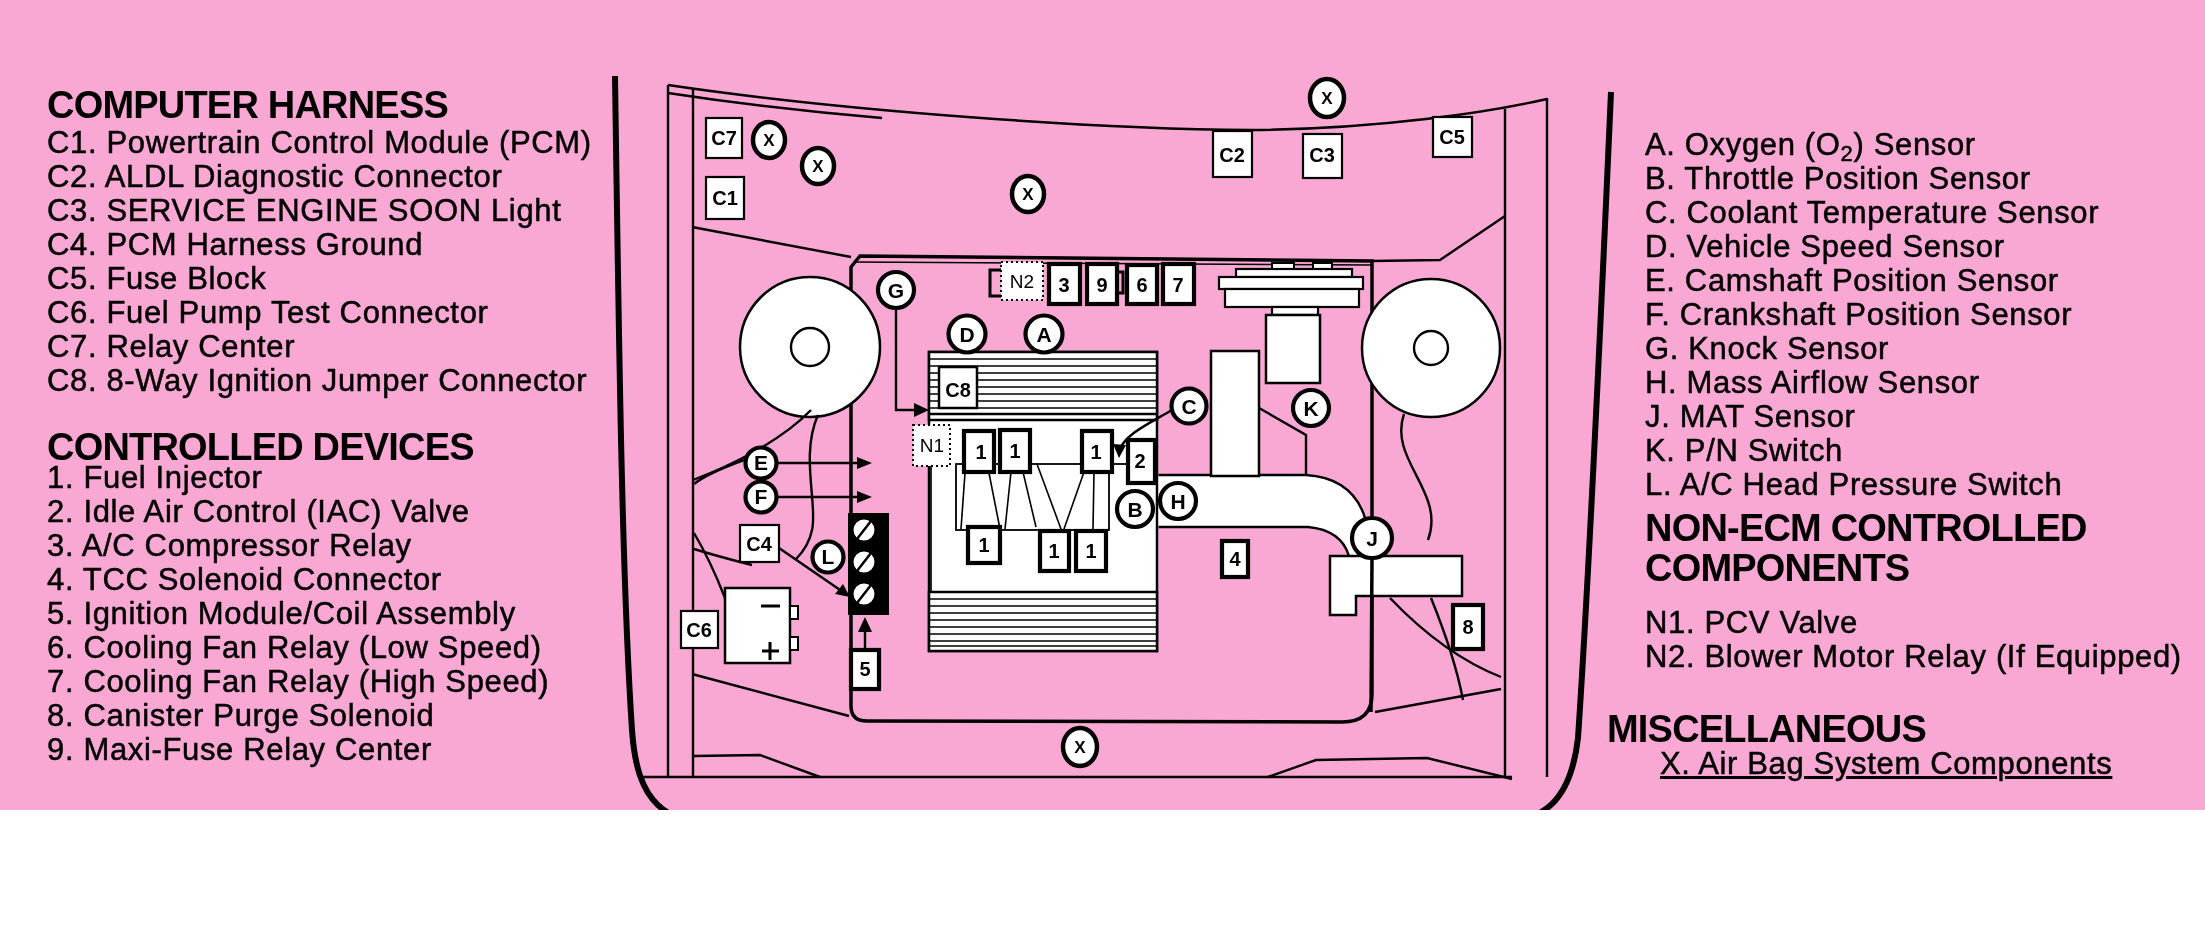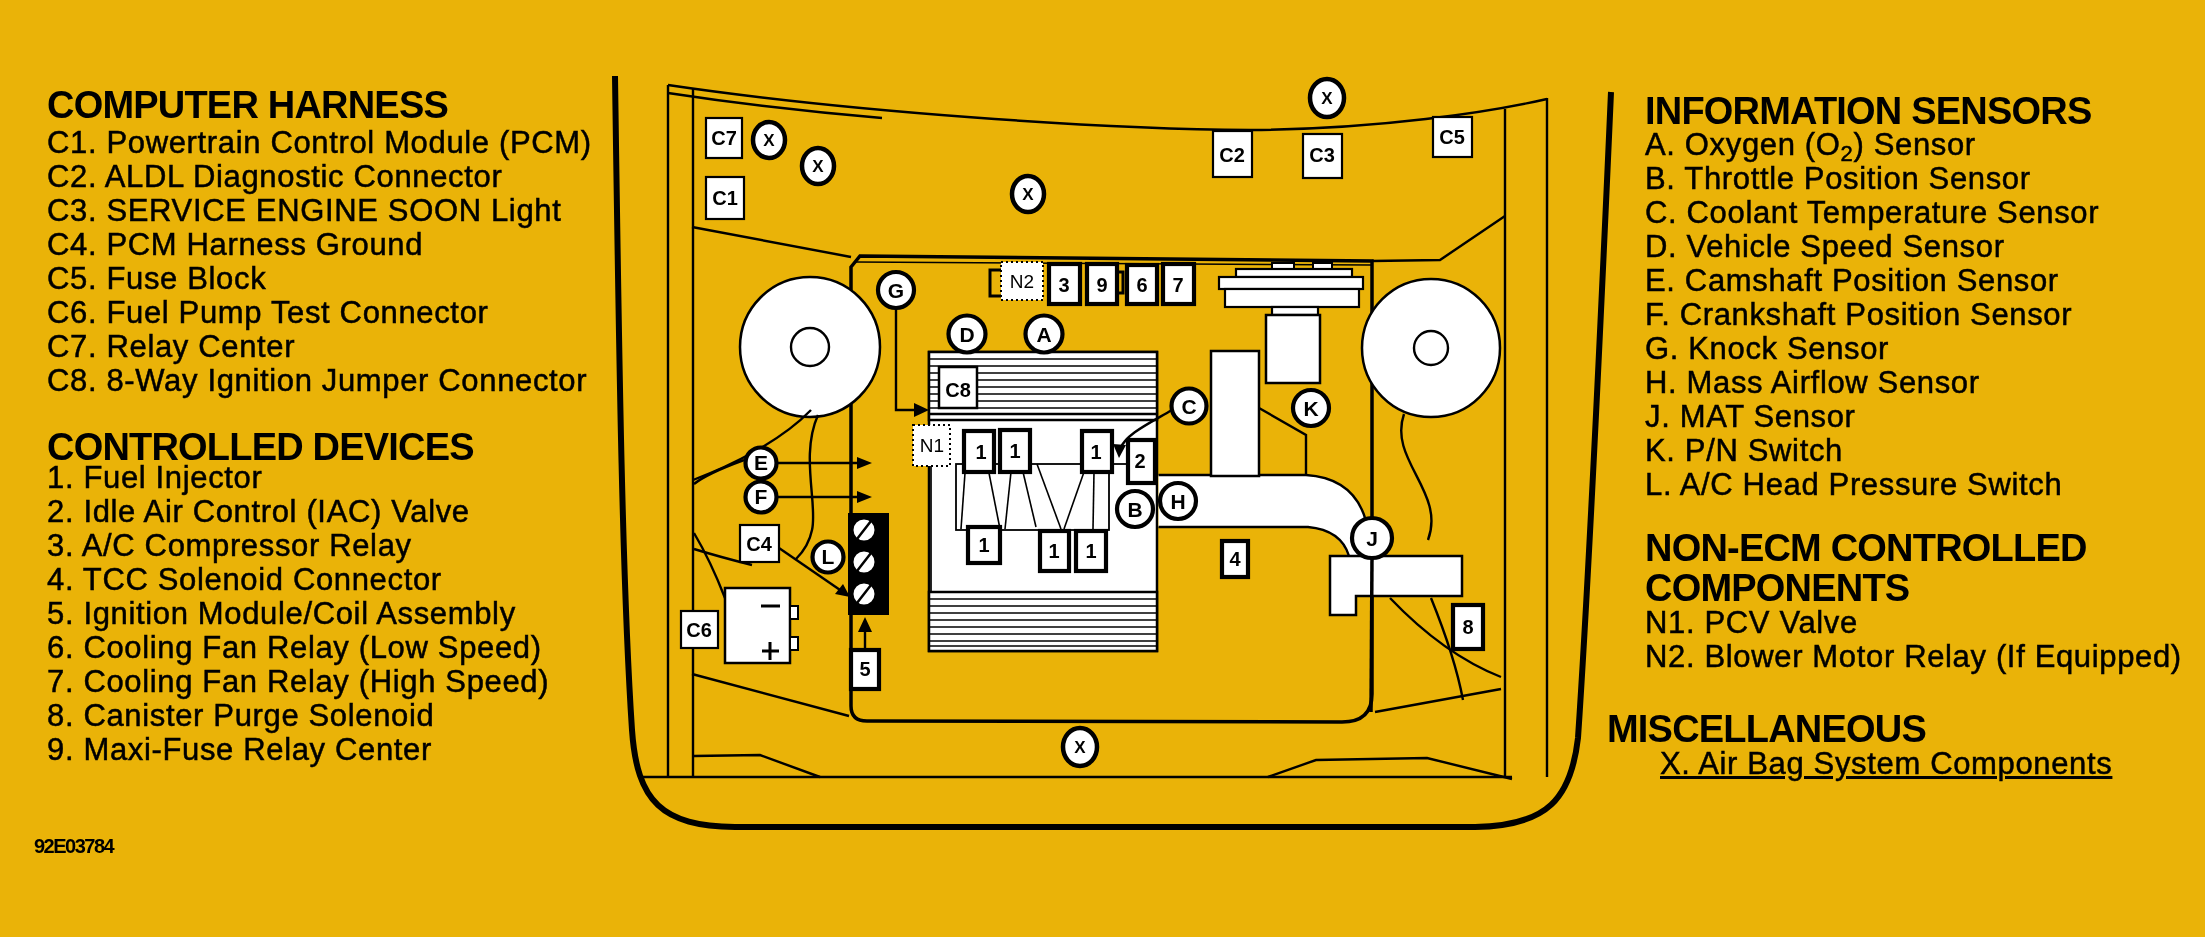--- a/index.html
+++ b/index.html
@@ -1,16 +1,16 @@
 <!DOCTYPE html>
 <html><head>
 <meta charset="utf-8">
 <style>
   html,body{margin:0;padding:0;background:#fff;}
-  #page{position:relative;width:2205px;height:937px;background:#eab308;overflow:hidden;
+  #page{position:relative;width:2205px;height:810px;background:#f9a8d4;overflow:hidden;
         font-family:"Liberation Sans", sans-serif;color:#000;}
   .h{position:absolute;font-weight:bold;font-size:38px;letter-spacing:-0.8px;white-space:pre;}
   .list{position:absolute;font-size:31px;line-height:34px;white-space:pre;letter-spacing:0.65px;-webkit-text-stroke:0.5px #000;}
   svg{position:absolute;left:0;top:0;}
   sub{font-size:22px;vertical-align:baseline;position:relative;top:6px;line-height:0;}
 </style>
 </head>
 <body>
 <div id="page">
 
@@ -30,34 +30,33 @@
 3. A/C Compressor Relay
 4. TCC Solenoid Connector
 5. Ignition Module/Coil Assembly
 6. Cooling Fan Relay (Low Speed)
 7. Cooling Fan Relay (High Speed)
 8. Canister Purge Solenoid
 9. Maxi-Fuse Relay Center</div>
 
 <div class="h" style="left:34px;top:835px;font-size:20px;letter-spacing:-1.5px;">92E03784</div>
 
-<div class="h" style="left:1645px;top:90px;">INFORMATION SENSORS</div>
 <div class="list" style="left:1645px;top:128px;">A. Oxygen (O<sub>2</sub>) Sensor
 B. Throttle Position Sensor
 C. Coolant Temperature Sensor
 D. Vehicle Speed Sensor
 E. Camshaft Position Sensor
 F. Crankshaft Position Sensor
 G. Knock Sensor
 H. Mass Airflow Sensor
 J. MAT Sensor
 K. P/N Switch
 L. A/C Head Pressure Switch</div>
 
-<div class="h" style="left:1645px;top:528px;line-height:40px;">NON-ECM CONTROLLED
+<div class="h" style="left:1645px;top:508px;line-height:40px;">NON-ECM CONTROLLED
 COMPONENTS</div>
 <div class="list" style="left:1645px;top:606px;">N1. PCV Valve
 N2. Blower Motor Relay (If Equipped)</div>
 
 <div class="h" style="left:1607px;top:708px;">MISCELLANEOUS</div>
 <div class="list" style="left:1660px;top:747px;text-decoration:underline;">X. Air Bag System Components</div>
 
 <svg width="2205" height="937" viewBox="0 0 2205 937">
 <g stroke="#000" fill="none" stroke-width="2.4">
 

